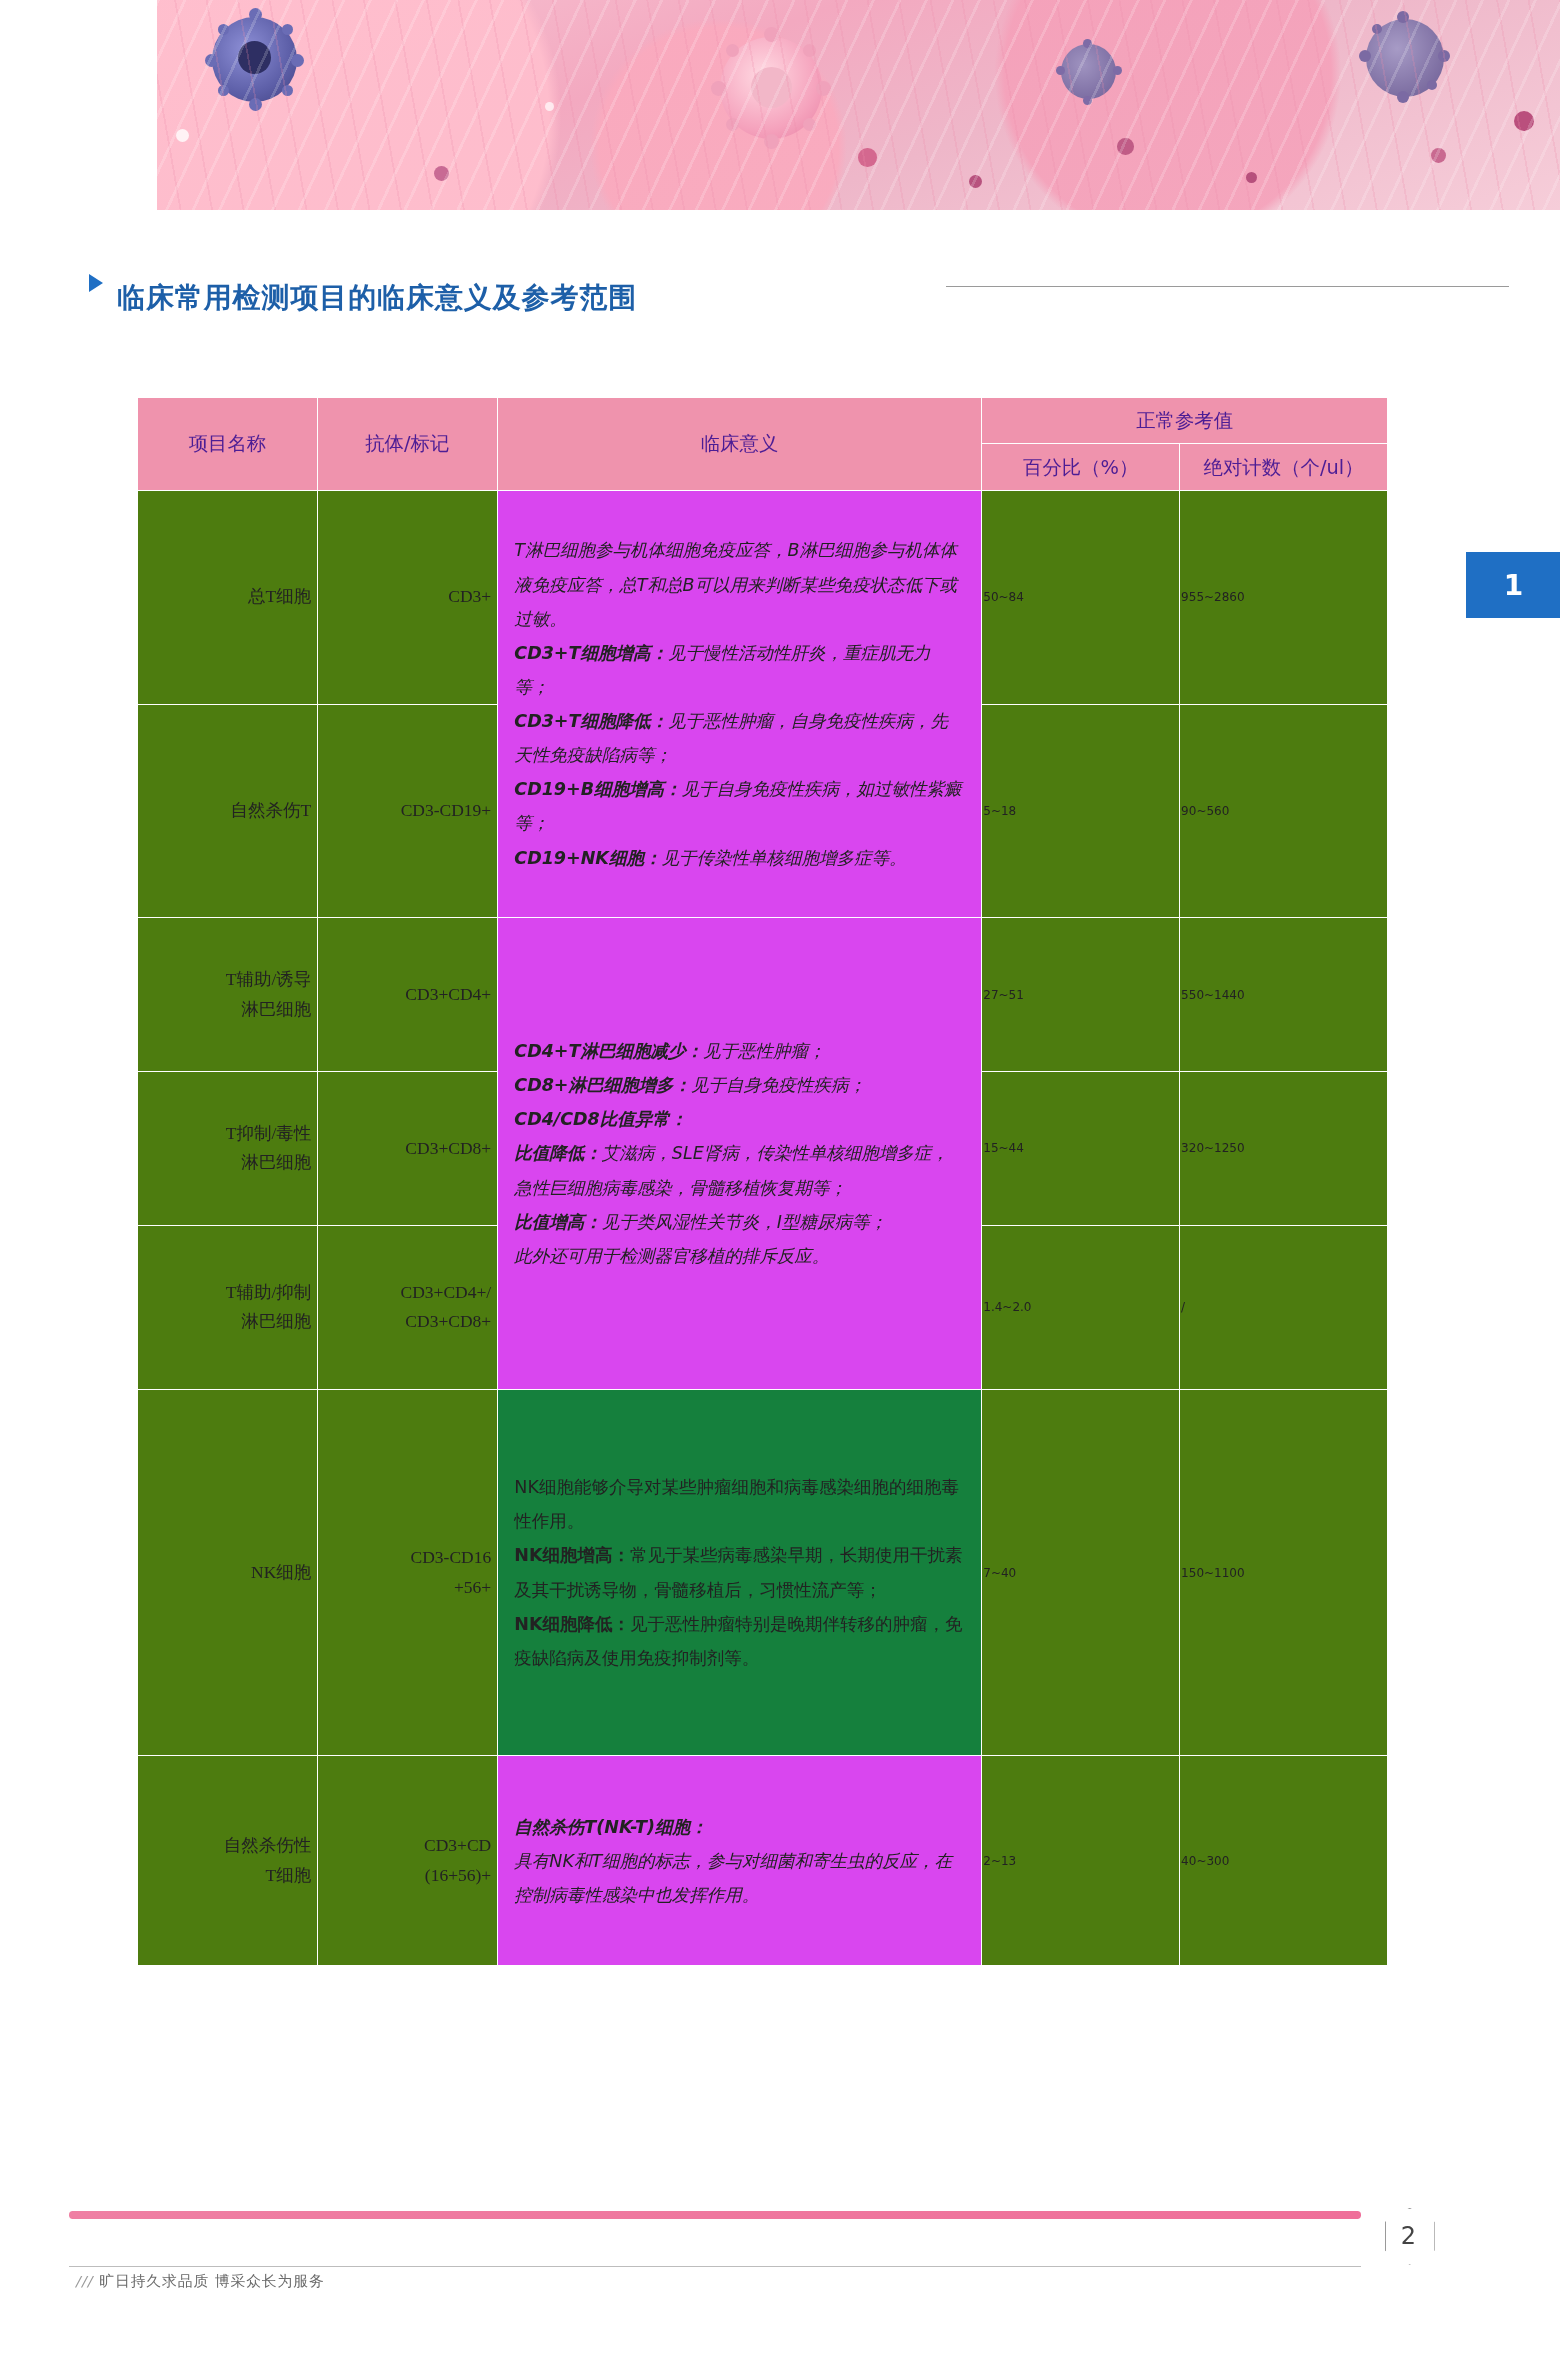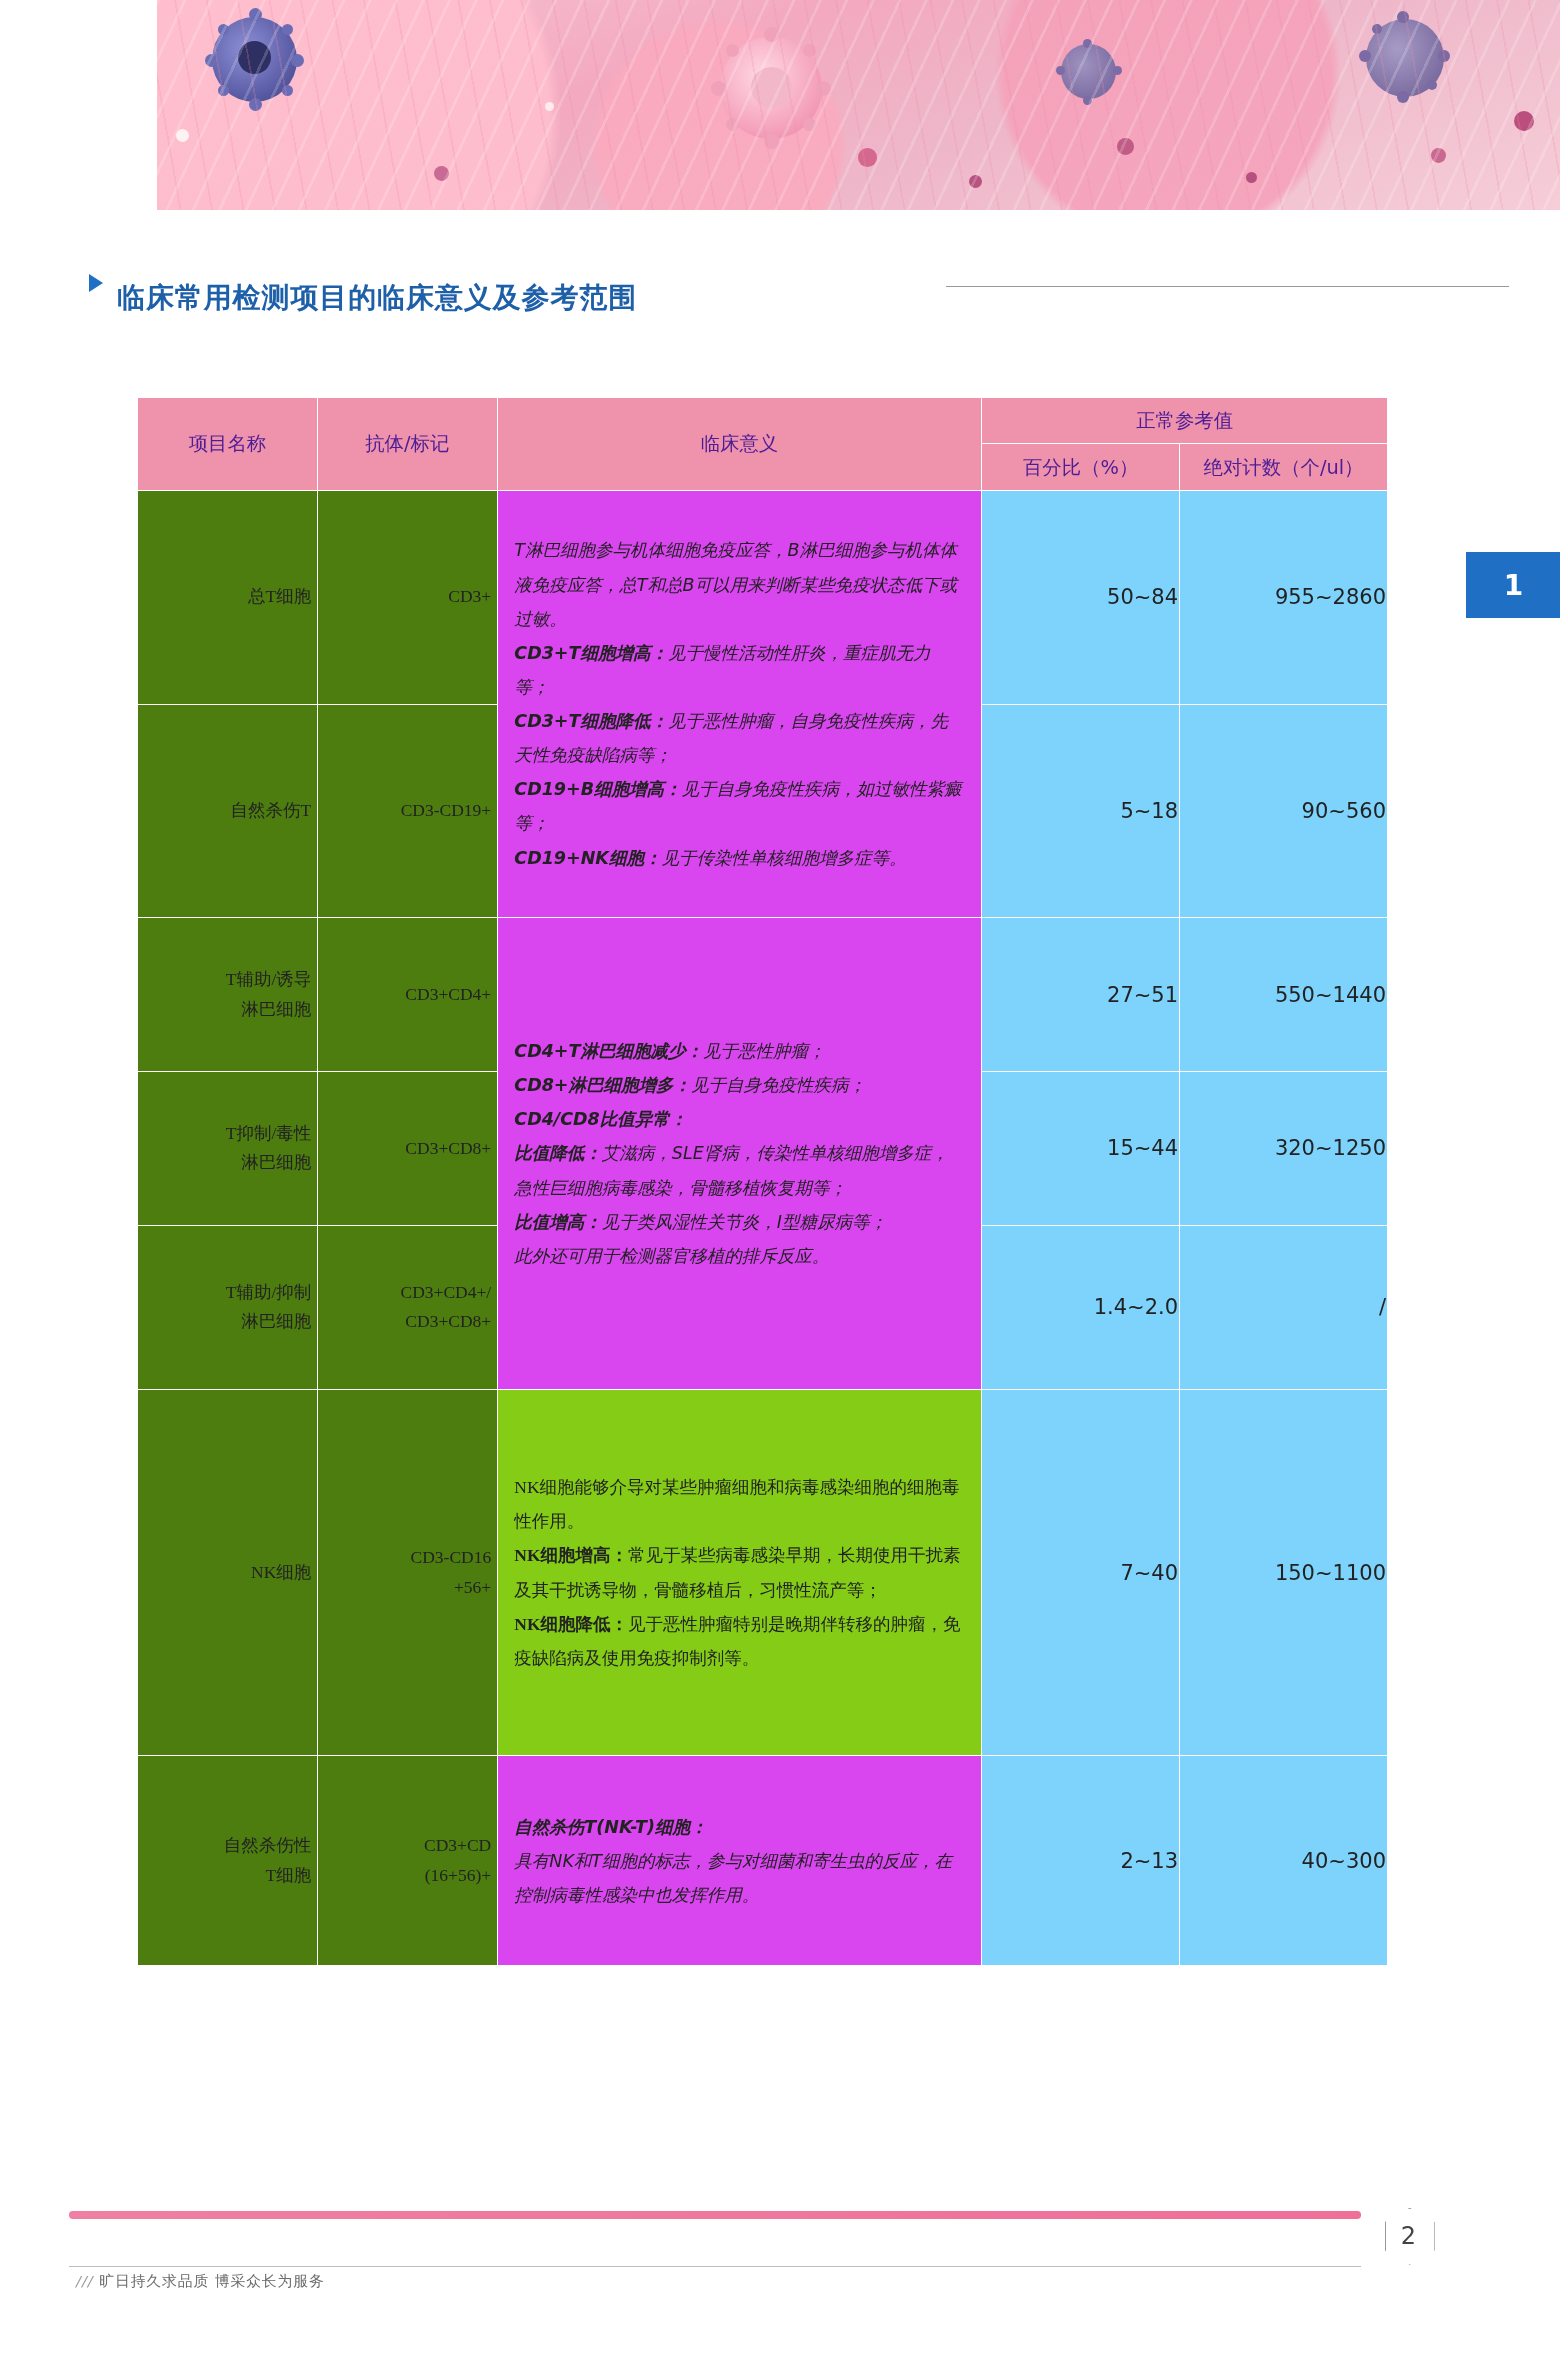--- a/index.html
+++ b/index.html
@@ -53,23 +53,23 @@
   
   table.main{
     position:absolute;left:137px;top:397px;border-collapse:collapse;width:1251px;
     font-size:17.5px;color:#222;
   }
   table.main td,table.main th{border:1.8px solid #ffffff;vertical-align:middle;}
   th.head{
     background:#ef93ad;color:#4c1d95;font-weight:normal;font-size:19.4px;text-align:center;padding:9.2px 3.7px;
   }
   td.cellgrey{background:#4d7c0f;text-align:right;padding:7.4px 5.5px;line-height:1.7;font-family:Liberation Serif, serif;}
-  td.cellgrey2{background:#84cc16;text-align:left;padding:13px 16.6px;line-height:1.95;font-family:Liberation Serif, serif;}
+  td.cellgrey2{background:#15803d;text-align:left;padding:13px 16.6px;line-height:1.95;}
   td.white{background:#d946ef;text-align:left;padding:13px 16.6px;line-height:1.95;font-style:italic;}
-  td.num{background:#7dd3fc;text-align:right;font-size:21px;}
+  td.num{background:#4d7c0f;text-align:left;font-size:12px;}
   .b{font-weight:bold;}
   .nm{white-space:pre-line;}
 
   
   .foot-line{position:absolute;left:69px;top:2211px;width:1292px;height:8.3px;
     background:linear-gradient(90deg,#ef7fa3,#ef6f99);border-radius:3.7px;}
   .foot-rule{position:absolute;left:69px;top:2266px;width:1292px;height:0.9px;background:#bdbdbd;}
   .foot-text{position:absolute;left:76px;top:2272px;font-size:14.8px;color:#6b6b6b;letter-spacing:0.9px;}
   .foot-slash{color:#9a9a9a;font-style:italic;}
   .page-hex{

